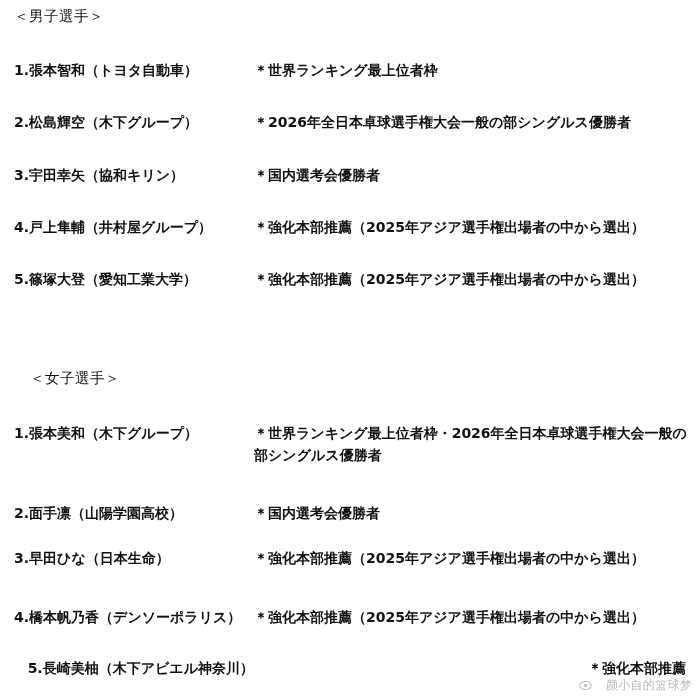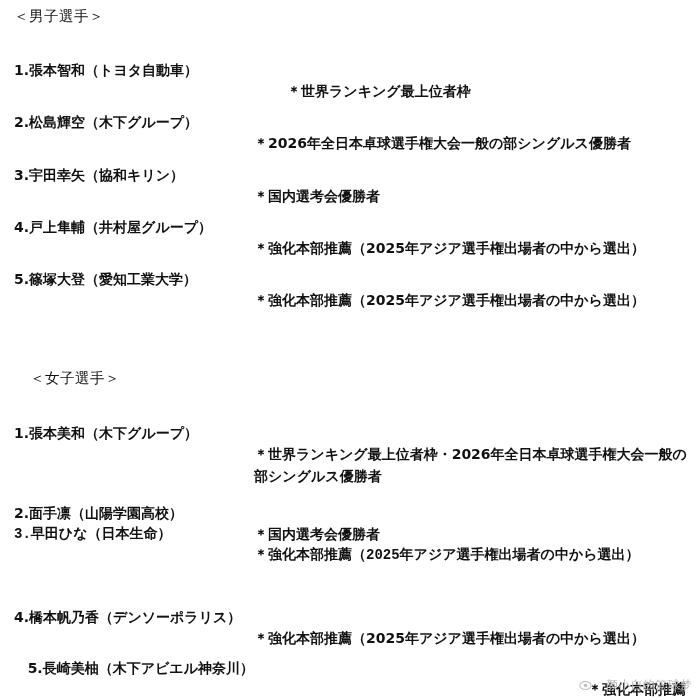--- a/index.html
+++ b/index.html
@@ -38,35 +38,34 @@
   }
   .entry .name {
     flex: 0 0 auto;
     width: 240px;
     white-space: nowrap;
   }
   .entry .note {
     flex: 1 1 auto;
     white-space: normal;
     word-break: break-all;
-    margin-top: 21px;
   }
   
   #heading-men   { position: absolute; left: 14px;  top: 7px;   }
   #heading-women { position: absolute; left: 30px;  top: 369px; }
 
-  .men-1   { position: absolute; left: 14px; top: 60px;  width: 672px; gap: 33px; }
+  .men-1   { position: absolute; left: 14px; top: 60px;  width: 672px; }
   .men-2   { position: absolute; left: 14px; top: 112px; width: 672px; }
   .men-3   { position: absolute; left: 14px; top: 165px; width: 672px; }
   .men-4   { position: absolute; left: 14px; top: 217px; width: 672px; }
   .men-5   { position: absolute; left: 14px; top: 269px; width: 672px; }
 
   .women-1 { position: absolute; left: 14px; top: 423px; width: 676px; }
   .women-2 { position: absolute; left: 14px; top: 503px; width: 672px; justify-content: space-between; }
-  .women-3 { position: absolute; left: 14px; top: 524px; width: 672px; font-family: Liberation Mono, monospace; }
+  .women-3 { position: absolute; left: 14px; top: 548px; width: 672px; }
   .women-4 { position: absolute; left: 14px; top: 607px; width: 672px; }
   .women-5 { position: absolute; left: 14px; top: 658px; width: 672px; text-align: right; }
 
   .watermark {
     position: absolute;
     right: 8px;
     bottom: 6px;
     display: flex;
     align-items: center;
     gap: 14px;

